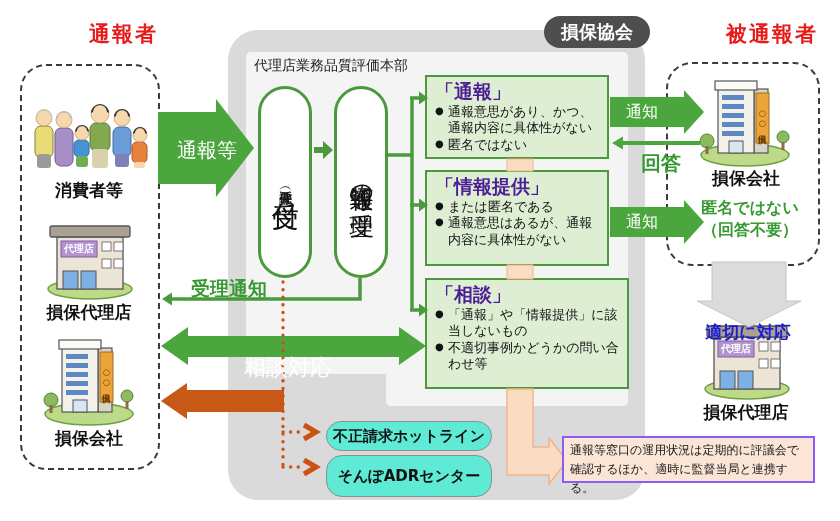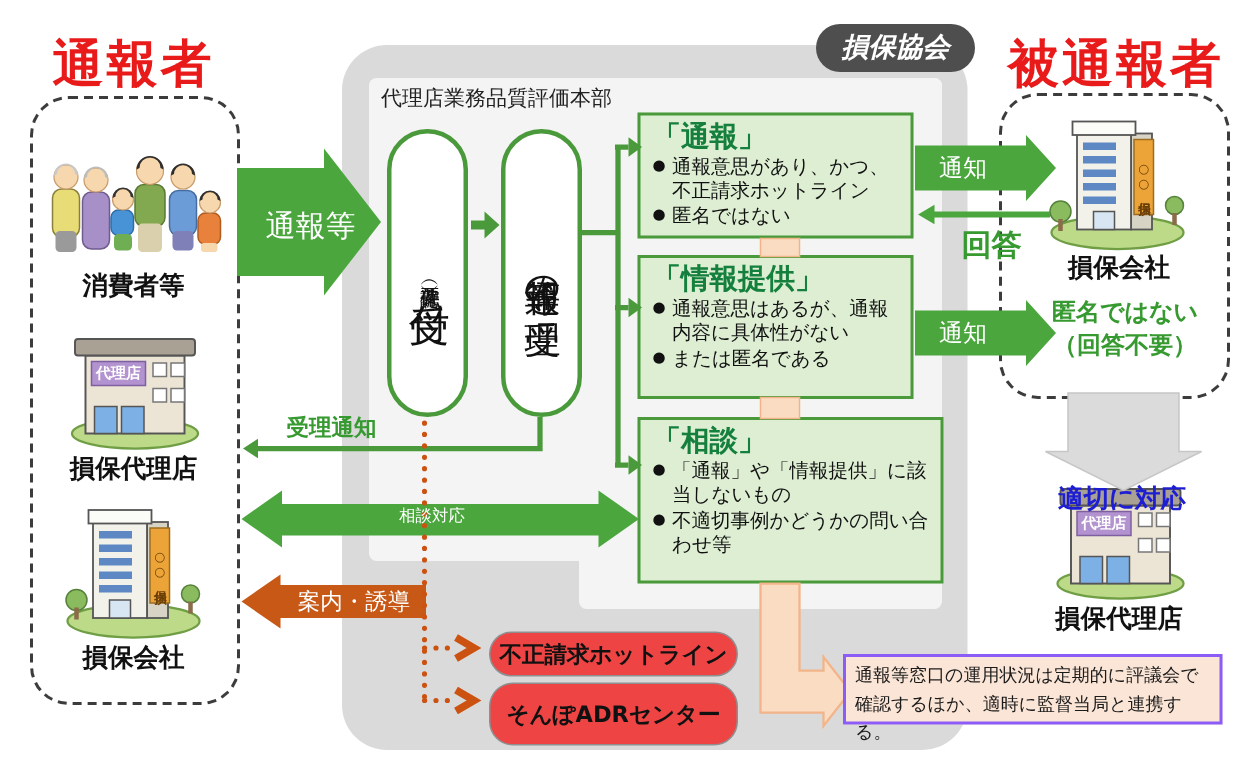--- a/index.html
+++ b/index.html
@@ -1,35 +1,35 @@
 <!DOCTYPE html>
 <html><head>
 <meta charset="utf-8">
 <style>
   html,body{margin:0;padding:0;background:#fff;}
   body{font-family:"DejaVu Sans","Liberation Sans",sans-serif;}
   #canvas{position:relative;width:840px;height:521px;background:#fff;overflow:hidden;}
   .abs{position:absolute;}
   .ctr{text-align:center;}
   .b{font-weight:bold;margin-top:48px;}
-  .red-title{color:#e81a1a;font-size:34px;font-weight:bold;letter-spacing:2px;}
+  .red-title{color:#e81a1a;font-size:21px;font-weight:bold;letter-spacing:2px;text-align:right;}
   .dashedbox{border:2px dashed #3c3c3c;border-radius:26px;background:#fff;}
   .entity-label{font-size:17px;font-weight:bold;color:#111;}
   .graybox{background:#dadada;border-radius:30px;}
   .innerbox{background:#f4f4f4;border-radius:5px;}
   .badge{background:#4e4e4e;border-radius:17px;color:#fff;font-size:18px;font-weight:bold;line-height:32px;text-align:center;}
   .pill{background:#fff;border:3px solid #4a9a3c;border-radius:28px;display:flex;align-items:center;justify-content:center;}
   .vtext{writing-mode:vertical-rl;text-orientation:mixed;line-height:1.05;color:#111;}
   .catbox{background:#ddeed3;border:2px solid #4a9a3c;box-sizing:border-box;padding:3px 5px 0 8px;}
-  .cat-title{font-size:19px;font-weight:bold;color:#15803d;line-height:1.25;}
+  .cat-title{font-size:19px;font-weight:bold;color:#4c1d95;line-height:1.25;}
   .bullet{position:relative;padding-left:13px;font-size:13px;line-height:1.26;color:#111;}
   .bullet::before{content:"●";position:absolute;left:0;top:1px;font-size:10px;}
   .wlabel{color:#fff;font-weight:normal;}
   .glabel{color:#379a31;font-weight:bold;}
-  .graypill{background:#ef4444;border:1.5px solid #8f8f8f;border-radius:16px;color:#111;
+  .graypill{background:#5eead4;border:1.5px solid #8f8f8f;border-radius:16px;color:#111;
             font-size:15px;font-weight:bold;display:flex;align-items:center;justify-content:center;box-sizing:border-box;}
   .notebox{background:#fbe5d6;border:2px solid #8b5cf6;box-sizing:border-box;font-size:12px;
            line-height:1.6;color:#1a1a1a;padding:3px 6px;}
   .signv{writing-mode:vertical-rl;text-orientation:upright;font-size:8.5px;font-weight:bold;color:#6b3f08;
          display:flex;align-items:center;justify-content:center;}
   .signh{font-size:10px;font-weight:bold;color:#fff;display:flex;align-items:center;justify-content:center;}
   svg{display:block;}
 </style>
 </head>
 <body>
@@ -38,21 +38,21 @@
 
   <div class="abs graybox" style="left:228px;top:30px;width:417px;height:470px;"></div>
   <div class="abs innerbox" style="left:246px;top:52px;width:382px;height:322px;"></div>
   <div class="abs innerbox" style="left:386px;top:52px;width:242px;height:354px;"></div>
 
   <div class="abs dashedbox" style="left:20px;top:64px;width:136px;height:402px;"></div>
   <div class="abs dashedbox" style="left:666px;top:62px;width:150px;height:200px;"></div>
 
   <div class="abs red-title ctr" style="left:20px;top:20px;width:138px;">通報者</div>
   <div class="abs red-title ctr" style="left:670px;top:20px;width:148px;">被通報者</div>
-  <div class="abs badge" style="left:544px;top:16px;width:106px;height:32px;z-index:7;font-style:italic;">損保協会</div>
+  <div class="abs badge" style="left:544px;top:16px;width:106px;height:32px;z-index:7;">損保協会</div>
   <div class="abs" style="left:254px;top:57px;font-size:14px;color:#222;z-index:6;">代理店業務品質評価本部</div>
 
   <svg class="abs" style="left:30px;top:78px;z-index:3;" width="120" height="100" viewBox="0 0 120 100">
     <g>
       <rect x="5" y="48" width="18" height="32" rx="6" fill="#e8dc76" stroke="#8a7f3a" stroke-width="1"></rect>
       <rect x="7" y="76" width="14" height="14" rx="3" fill="#9a9a9a"></rect>
       <circle cx="14" cy="40" r="8" fill="#f6d7ae" stroke="#c89b6a" stroke-width="0.8"></circle>
       <path d="M6,39 a8,8 0 0 1 16,0 l-2,-1 a6,6 0 0 0 -12,0 z" fill="#c9c9c9"></path>
     </g>
     <g>
@@ -126,27 +126,27 @@
     <div class="vtext">
       <span style="font-size:27px;">受付</span><span style="font-size:13px;">（要件確認）</span>
     </div>
   </div>
   <div class="abs pill" style="left:334px;top:86px;width:54px;height:192px;box-sizing:border-box;z-index:4;">
     <div class="vtext" style="font-size:24px;">通報等の受理</div>
   </div>
 
   <div class="abs catbox" style="left:425px;top:75px;width:184px;height:84px;z-index:4;">
     <div class="cat-title">「通報」</div>
-    <div class="bullet">通報意思があり、かつ、不正請求ホットライン</div>
+    <div class="bullet">通報意思があり、かつ、通報内容に具体性がない</div>
     <div class="bullet">匿名ではない</div>
   </div>
   <div class="abs catbox" style="left:425px;top:170px;width:184px;height:96px;z-index:4;">
     <div class="cat-title">「情報提供」</div>
+    <div class="bullet">または匿名である</div>
     <div class="bullet">通報意思はあるが、通報内容に具体性がない</div>
-    <div class="bullet">または匿名である</div>
   </div>
   <div class="abs catbox" style="left:425px;top:278px;width:204px;height:111px;z-index:4;">
     <div class="cat-title">「相談」</div>
     <div class="bullet">「通報」や「情報提供」に該当しないもの</div>
     <div class="bullet">不適切事例かどうかの問い合わせ等</div>
   </div>
 
   <svg class="abs" style="left:698px;top:73px;z-index:3;" width="94" height="95" viewBox="0 0 94 95">
     <ellipse cx="47" cy="82" rx="44" ry="11" fill="#bcda87" stroke="#6f9e45" stroke-width="1.5"></ellipse>
     <circle cx="9" cy="68" r="7" fill="#8abc5f" stroke="#55813a" stroke-width="1"></circle>
@@ -217,23 +217,22 @@
 
     <path stroke="#4ba63e" stroke-width="4" fill="none" d="M700,143 L622,143"></path>
     <polygon fill="#4ba63e" points="623,136.5 612,143 623,149.5"></polygon>
 
     <polygon fill="#4ba63e" points="610,207 684,207 684,200 704,222 684,244 684,237 610,237"></polygon>
 
     <polygon fill="#dbdbdb" stroke="#c6c6c6" stroke-width="1" points="712,262 786,262 786,301 801,301 749,327 697,301 712,301"></polygon>
   </svg>
 
   <div class="abs wlabel ctr" style="left:164px;top:137px;width:86px;font-size:20px;z-index:7;">通報等</div>
-  <div class="abs glabel" style="left:191px;top:276px;font-size:15px;z-index:7;">受理通知</div>
-  <div class="abs wlabel ctr" style="left:238px;top:336px;width:100px;font-size:11px;z-index:7;">相談対応</div>
-  <div class="abs wlabel ctr" style="left:189px;top:392px;width:94px;font-size:15px;z-index:7;">案内・誘導</div>
+  <div class="abs glabel" style="left:191px;top:276px;font-size:19px;z-index:7;">受理通知</div>
+  <div class="abs wlabel ctr" style="left:238px;top:353px;width:100px;font-size:22px;z-index:7;">相談対応</div>
   <div class="abs wlabel ctr" style="left:614px;top:102px;width:56px;font-size:16px;z-index:7;">通知</div>
   <div class="abs glabel" style="left:641px;top:150px;font-size:20px;z-index:7;">回答</div>
   <div class="abs wlabel ctr" style="left:614px;top:212px;width:56px;font-size:16px;z-index:7;">通知</div>
 
   <div class="abs graypill" style="left:326px;top:421px;width:166px;height:30px;z-index:6;">
     <span>不正請求ホットライン</span>
   </div>
   <div class="abs graypill" style="left:326px;top:455px;width:166px;height:42px;z-index:6;">
     <span>そんぽADRセンター</span>
   </div>

